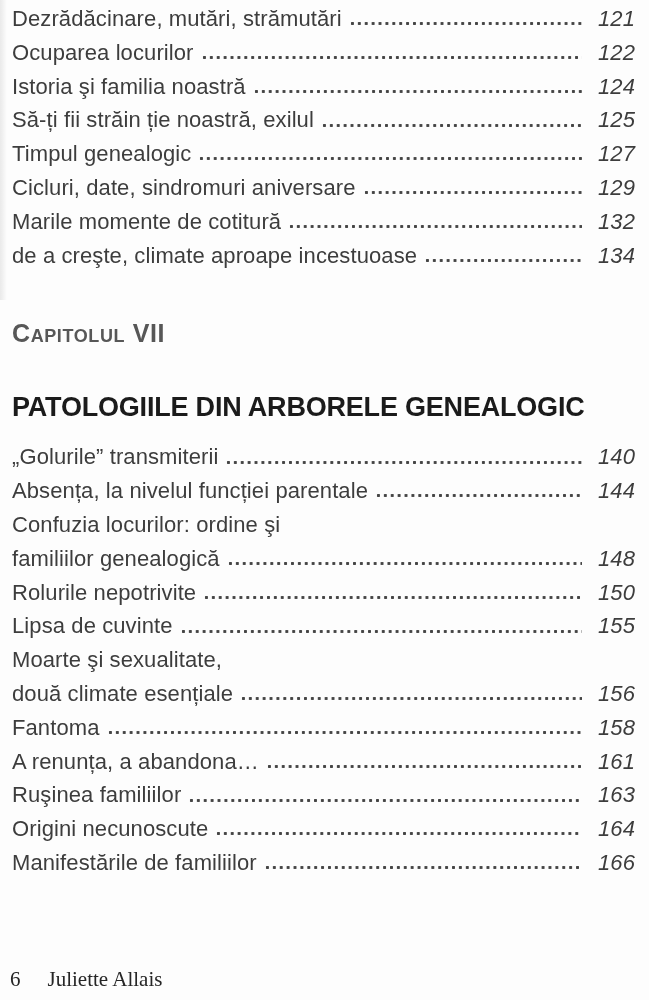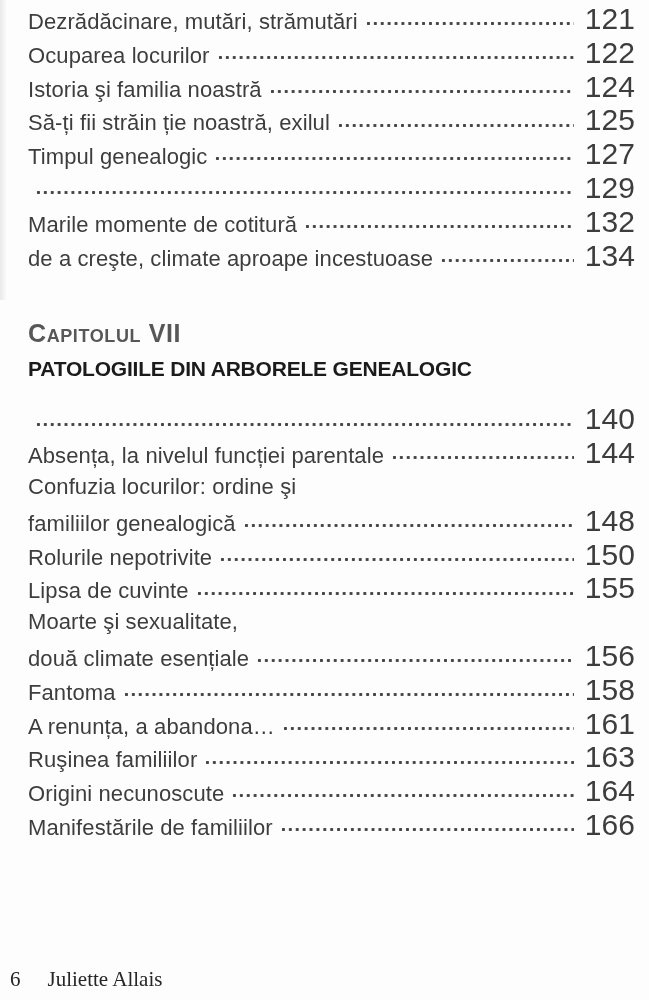--- a/index.html
+++ b/index.html
@@ -18,21 +18,21 @@
     overflow:hidden;
     position:relative;
   }
   
   .scan-edge{
     position:absolute;left:0;top:0;width:7px;height:300px;
     background:linear-gradient(to right, rgba(0,0,0,0.08), rgba(0,0,0,0));
     pointer-events:none;
   }
   .toc{
-    padding:2px 14px 0 28px;
+    padding:2px 14px 0 12px;
   }
   .toc-entry{margin:0;}
   .toc-line{
     display:flex;
     align-items:baseline;
     height:33.8px;
     line-height:33.8px;
     font-size:22px;
     letter-spacing:0.1px;
     white-space:nowrap;
@@ -43,42 +43,44 @@
     align-self:stretch;
     margin:0 11px 0 7px;
     background-image:radial-gradient(circle, var(--dots) 1.35px, rgba(0,0,0,0) 1.8px);
     background-size:6.9px 5px;
     background-repeat:repeat-x;
     background-position:left calc(100% - 9.5px);
   }
   .page{
     flex:0 0 auto;
     min-width:42px;
-    text-align:center;
-    font-size:30px;
+    text-align:right;
+    font-size:22px;
+    font-style:italic;
   }
   .chapter-heading{
     margin-top:44px;
     margin-bottom:14px;
   }
   .chapter-label{
     font-variant:small-caps;
     font-size:25px;
     line-height:34px;
     font-weight:600;
     letter-spacing:0.6px;
     color:var(--chapter);
     margin-top:13px;
   }
   .chapter-title{
-    font-size:21px;
+    font-size:27px;
     line-height:38px;
     font-weight:700;
     letter-spacing:-0.2px;
     color:var(--heading);
+    margin-top:38px;
   }
   .footer{
     position:absolute;
     left:10px;
     bottom:8px;
     font-family:"Liberation Serif","DejaVu Serif",serif;
     font-size:21px;
     color:#262626;
     display:flex;
     align-items:baseline;
@@ -121,20 +123,21 @@
     </div>
     <div class="toc-entry">
       <div class="toc-line">
         <span class="title">Timpul genealogic</span>
         <span class="leader"></span>
         <span class="page">127</span>
       </div>
     </div>
     <div class="toc-entry">
       <div class="toc-line">
+        <span class="title">Cicluri, date, sindromuri aniversare</span>
         <span class="leader"></span>
         <span class="page">129</span>
       </div>
     </div>
     <div class="toc-entry">
       <div class="toc-line">
         <span class="title">Marile momente de cotitură</span>
         <span class="leader"></span>
         <span class="page">132</span>
       </div>
@@ -145,20 +148,21 @@
         <span class="leader"></span>
         <span class="page">134</span>
       </div>
     </div>
     <div class="chapter-heading">
       <div class="chapter-label">Capitolul VII</div>
       <div class="chapter-title">PATOLOGIILE DIN ARBORELE GENEALOGIC</div>
     </div>
     <div class="toc-entry">
       <div class="toc-line">
+        <span class="title">„Golurile” transmiterii</span>
         <span class="leader"></span>
         <span class="page">140</span>
       </div>
     </div>
     <div class="toc-entry">
       <div class="toc-line">
         <span class="title">Absența, la nivelul funcției parentale</span>
         <span class="leader"></span>
         <span class="page">144</span>
       </div>

